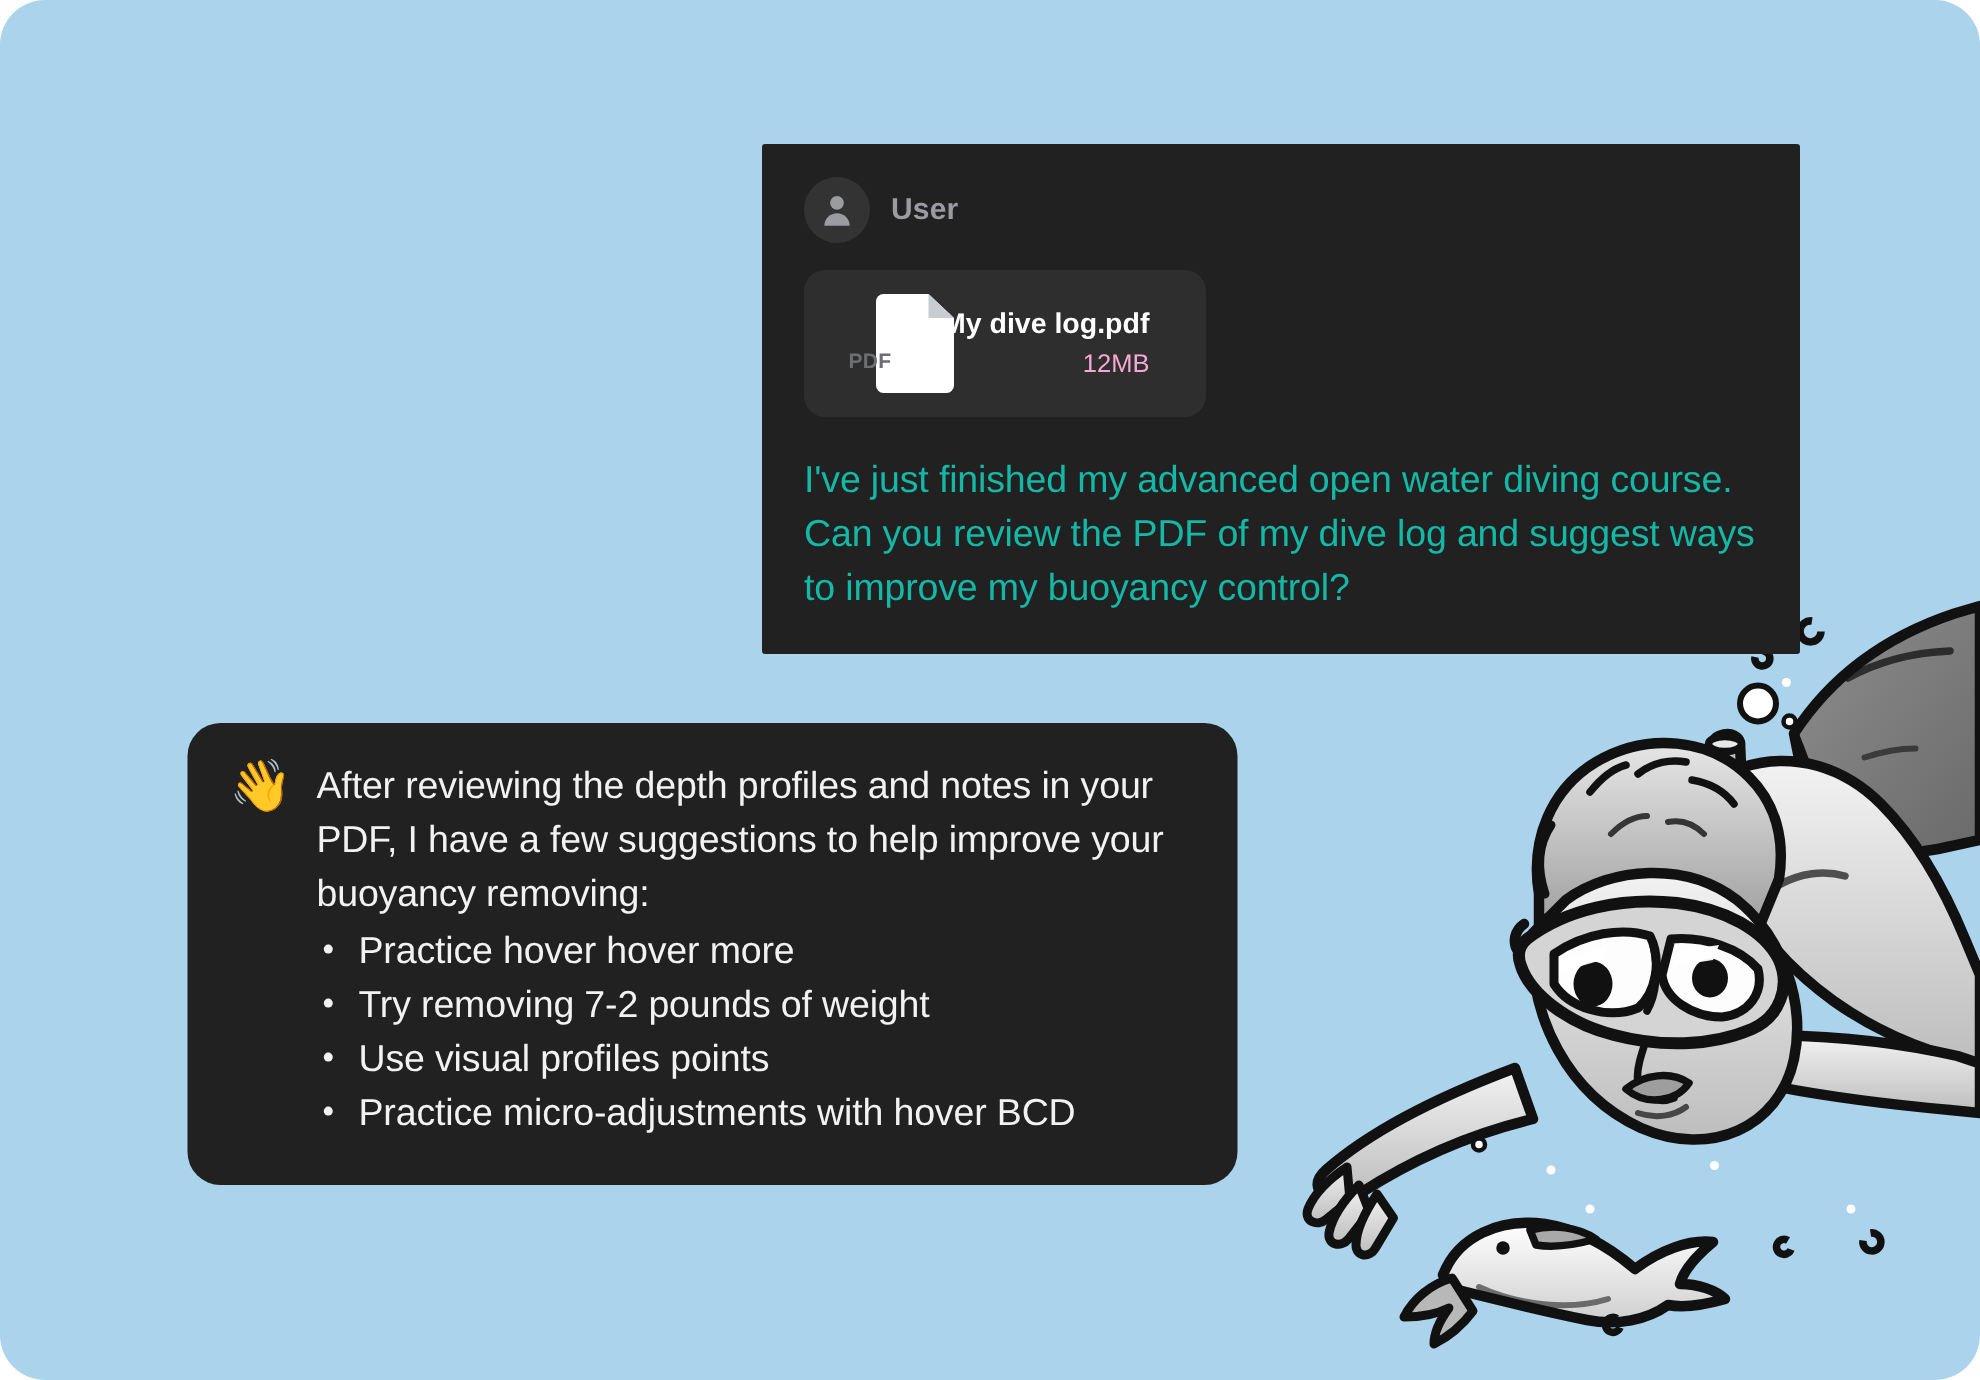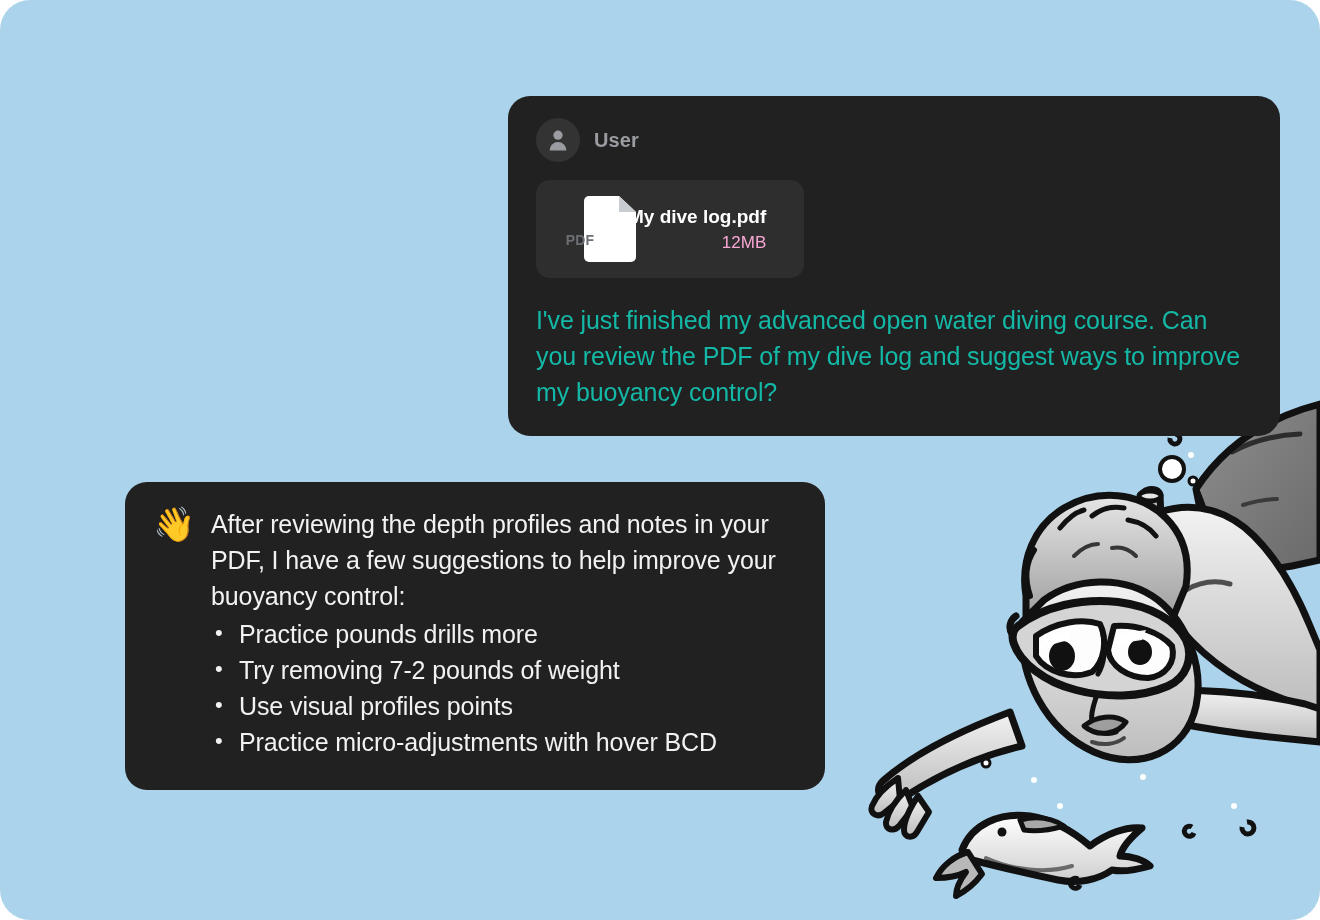--- a/index.html
+++ b/index.html
@@ -26,23 +26,23 @@
     position: absolute;
     inset: 0;
     pointer-events: none;
   }
 
   
   #user-bubble {
     position: absolute;
     left: 508px;
     top: 96px;
-    width: 772px;
+    width: 692px;
     background: #212121;
-    border-radius: 22px;
+    border-radius: 2px;
     padding: 22px 28px 26px 28px;
   }
 
   .user-header {
     display: flex;
     align-items: center;
     gap: 14px;
     margin-bottom: 18px;
   }
 
@@ -342,24 +342,24 @@
       </div>
     </div>
 
     <p class="user-text">I've just finished my advanced open water diving course. Can you review the PDF of my dive log and suggest ways to improve my buoyancy control?</p>
   </div>
 
   <div id="assistant-bubble">
 
     <div class="assistant-intro">
       <span class="wave-emoji">👋</span>
-      <p class="assistant-text">After reviewing the depth profiles and notes in your PDF, I have a few suggestions to help improve your buoyancy control:</p>
+      <p class="assistant-text">After reviewing the depth profiles and notes in your PDF, I have a few suggestions to help improve your buoyancy removing:</p>
     </div>
 
     <ul class="suggestion-list">
-      <li>Practice pounds drills more</li>
+      <li>Practice hover hover more</li>
       <li>Try removing 7-2 pounds of weight</li>
       <li>Use visual profiles points</li>
       <li>Practice micro-adjustments with hover BCD</li>
     </ul>
   </div>
 
 </div>
 
 </body></html>

